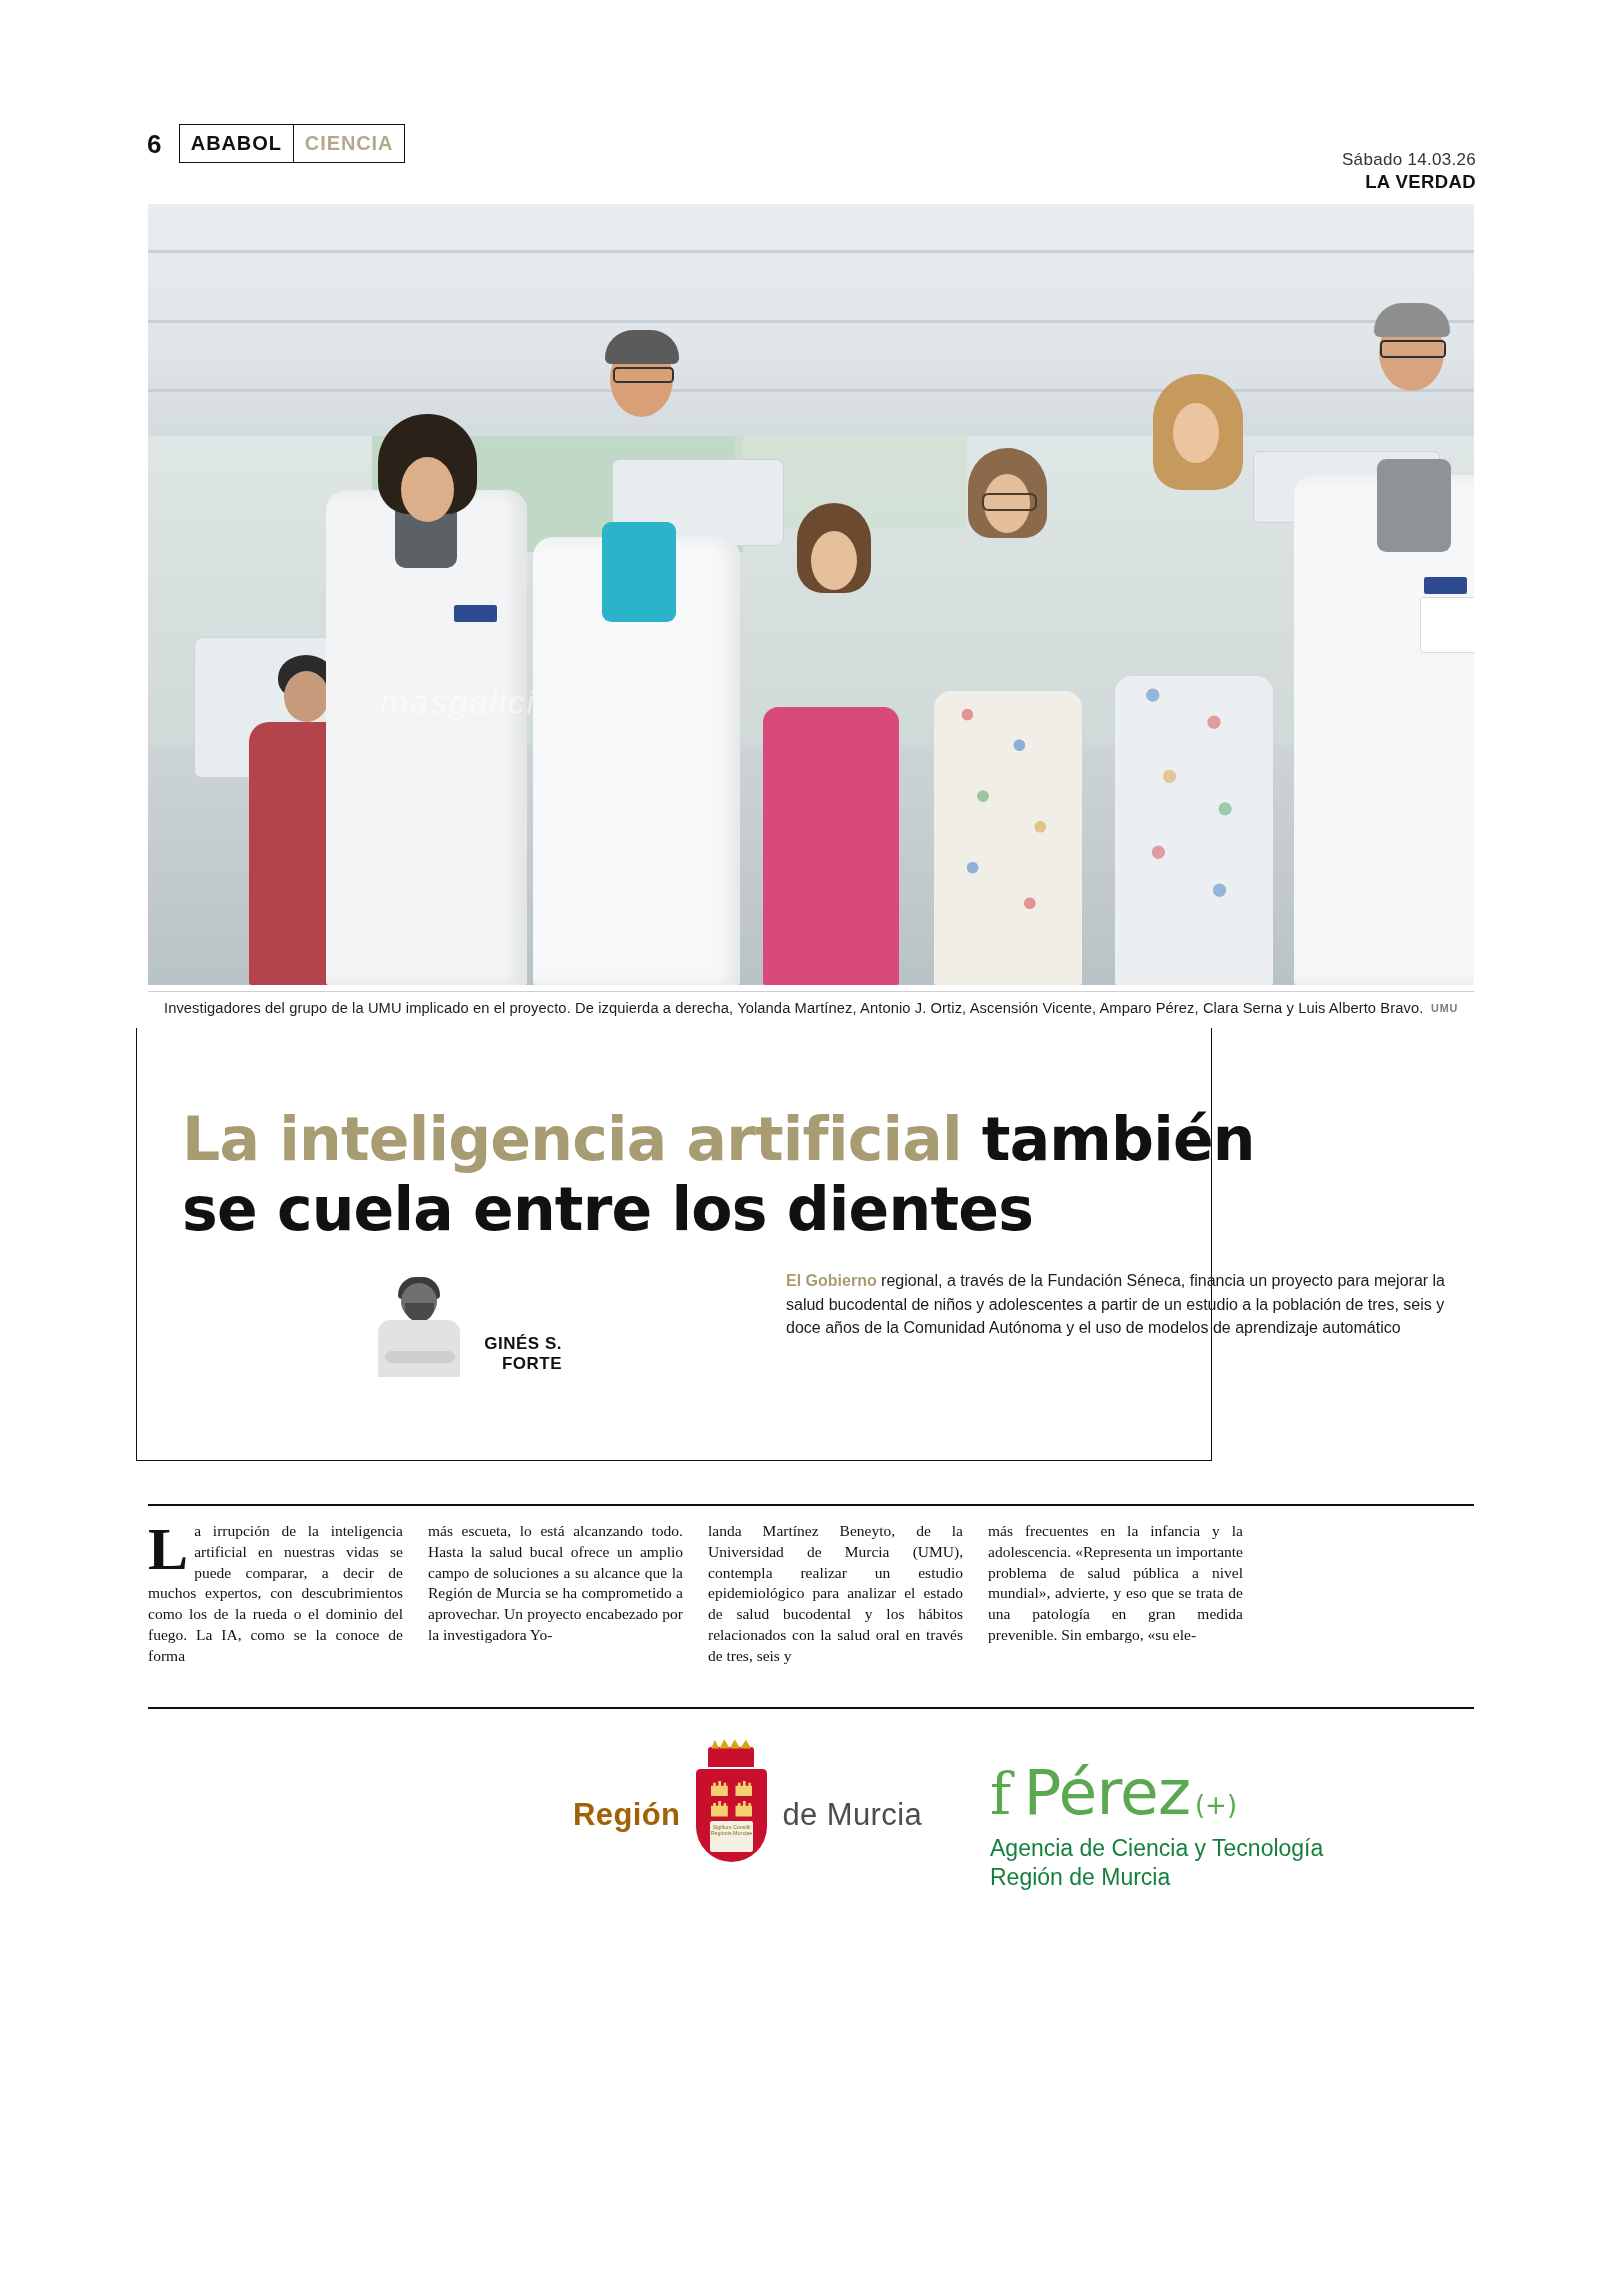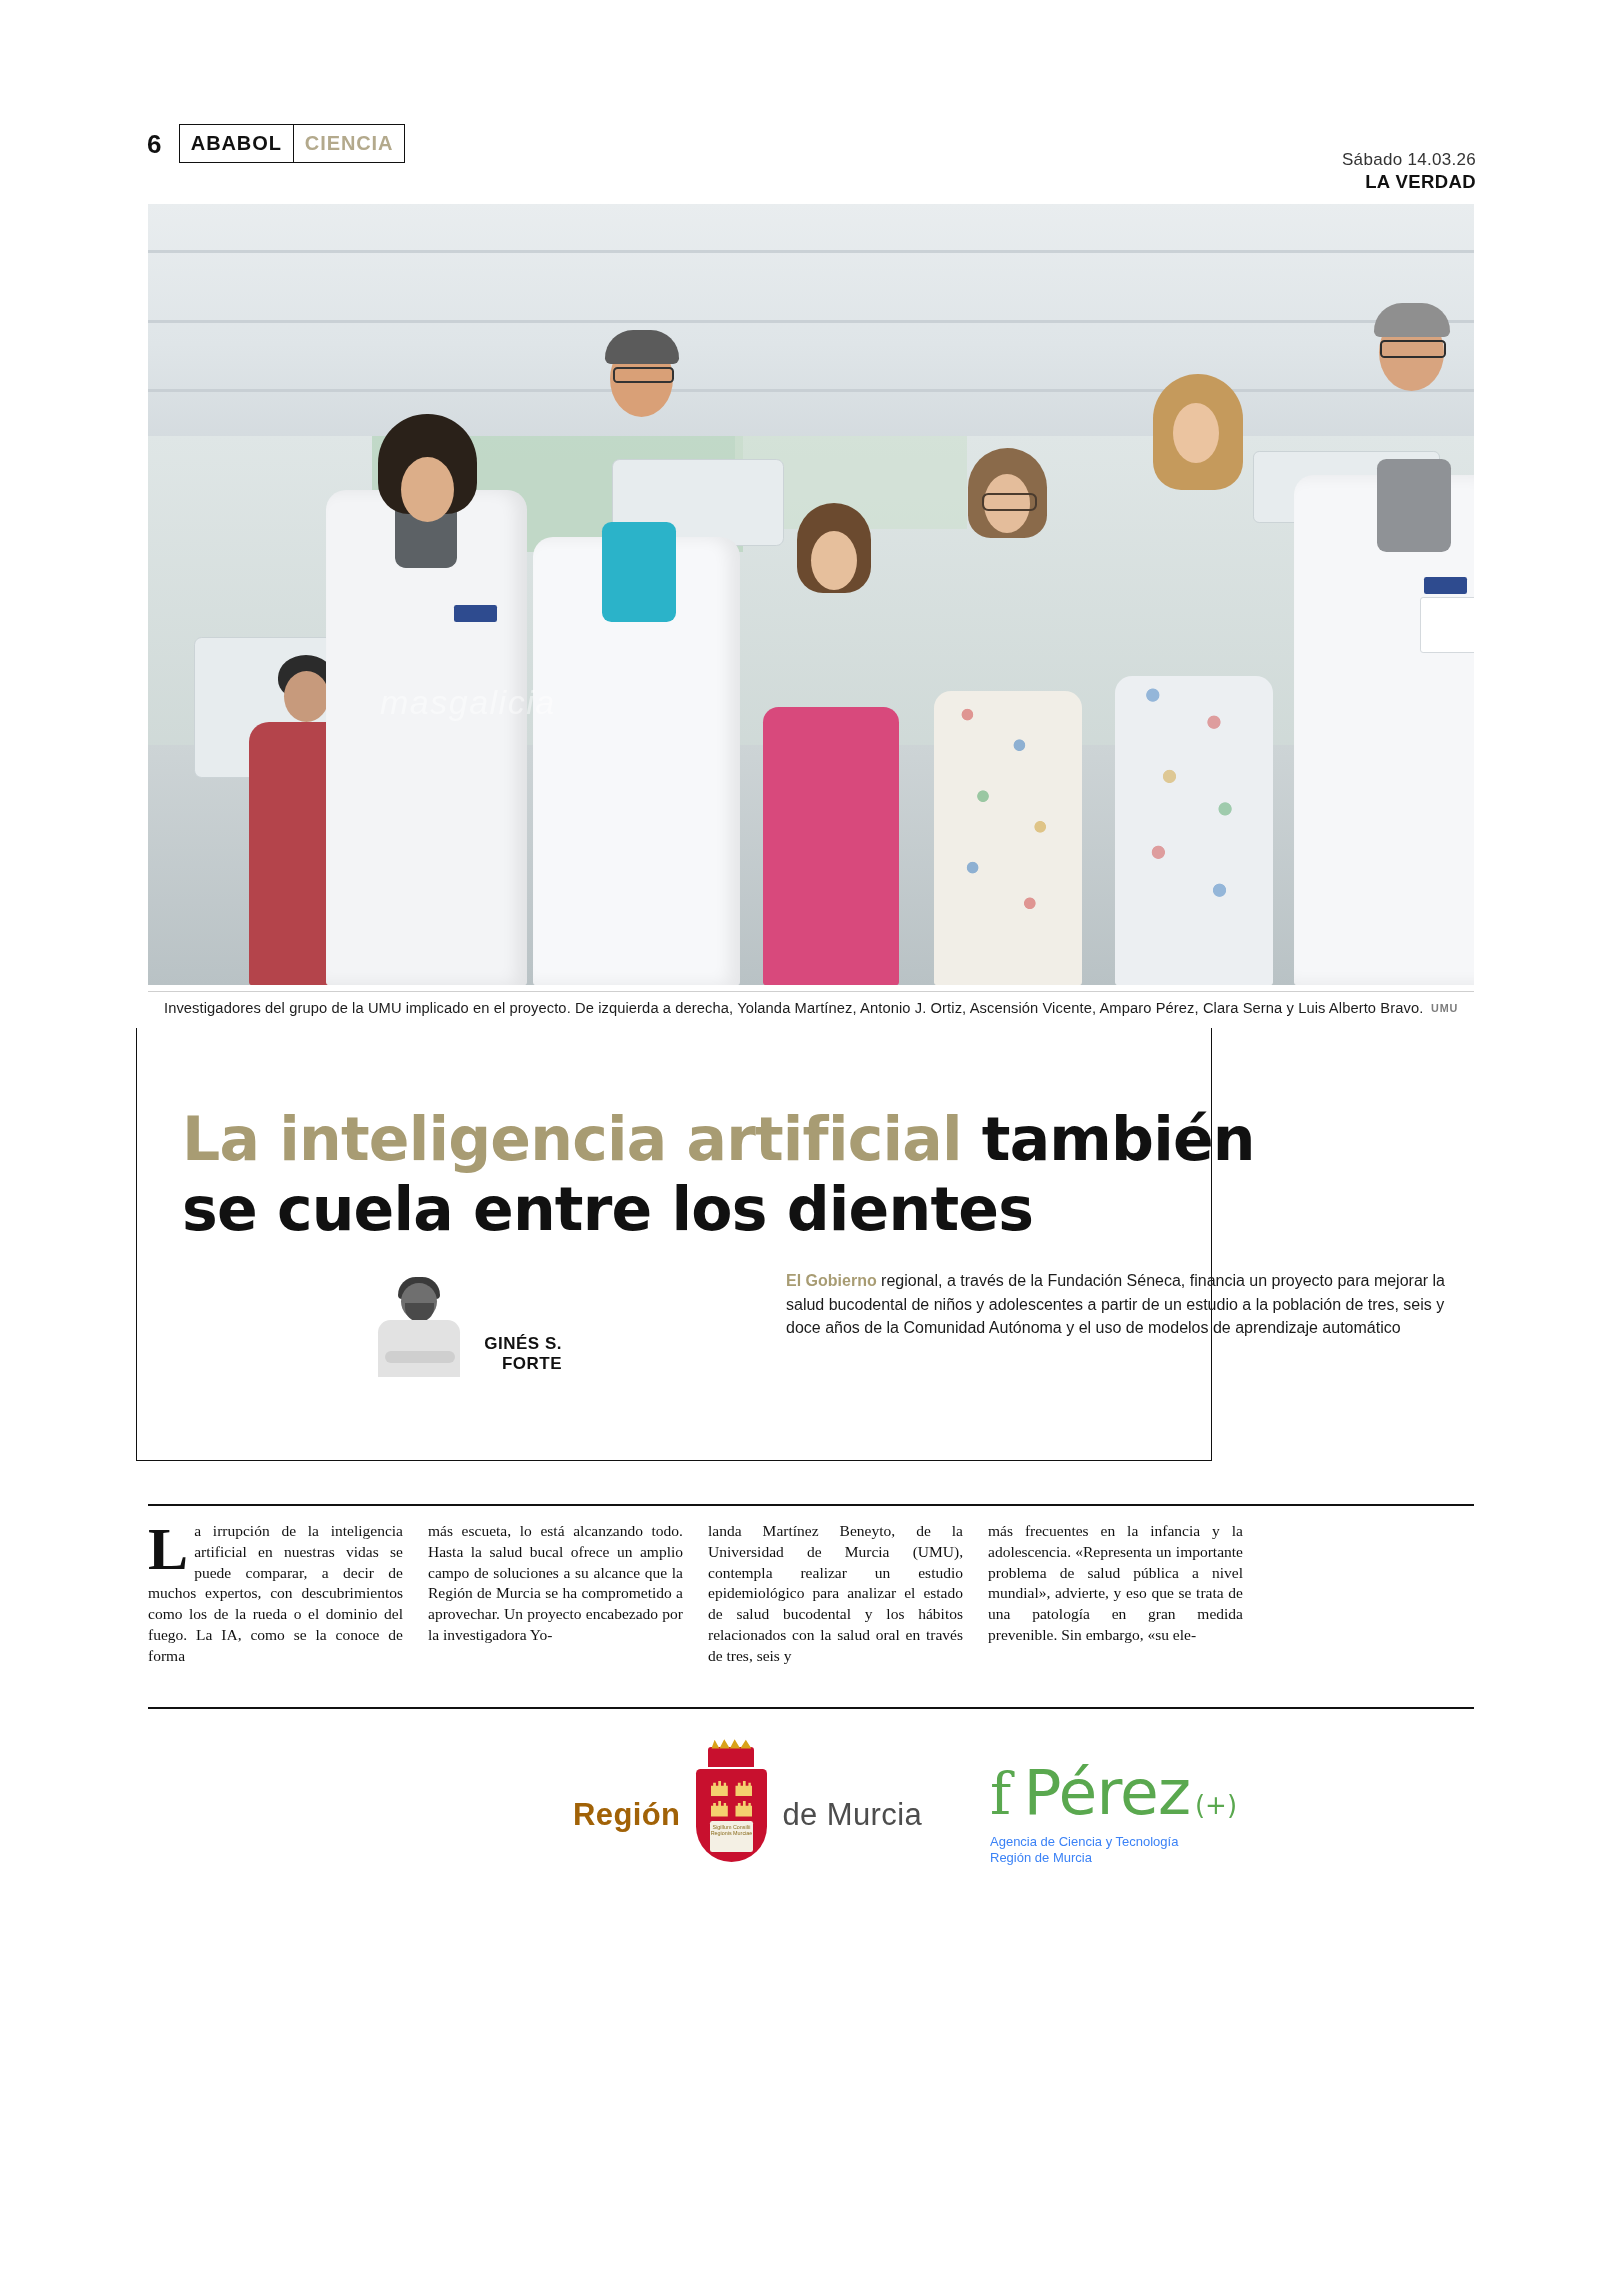--- a/index.html
+++ b/index.html
@@ -408,23 +408,23 @@
   }
   .seneca-plus {
     font-size: 26px;
     color: #5aa84f;
     margin-left: 4.6px;
     vertical-align: super;
   }
   .seneca-sub {
     margin-top: 4.6px;
     font-family: "Liberation Sans", sans-serif;
-    font-size: 13px;
+    font-size: 23px;
     line-height: 1.28;
-    color: #3b82f6;
+    color: #15803d;
   }
 </style>
 </head>
 <body>
 
 <div class="page">
 
   <div class="masthead">
     <div class="folio">6</div>
     <div class="section-box">

